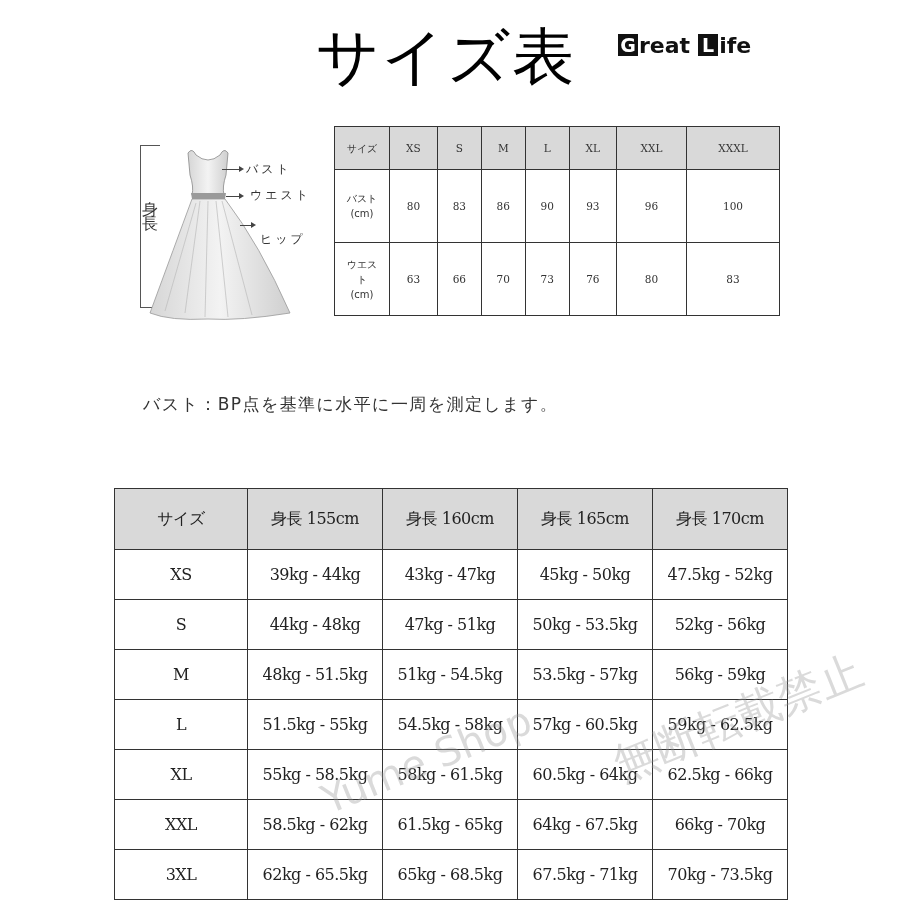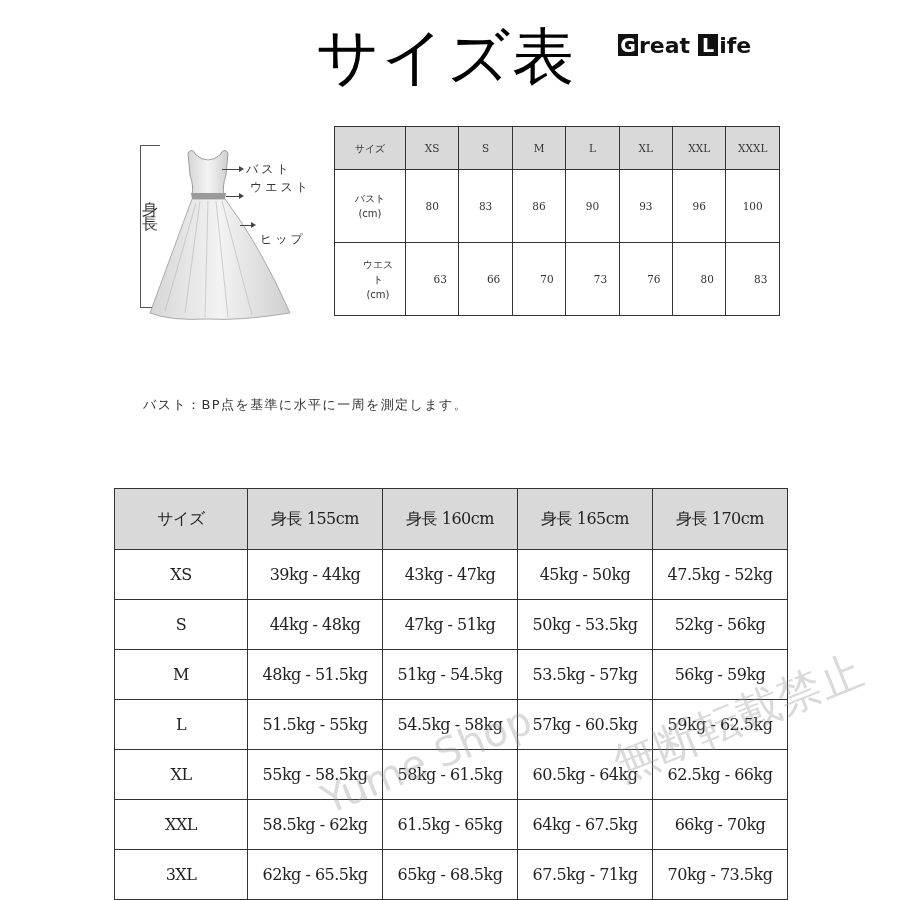--- a/index.html
+++ b/index.html
@@ -44,27 +44,27 @@
   table { border-collapse: collapse; border-radius: 26px; }
   .measure-table {
     position: absolute; left: 334px; top: 126px; width: 446px;
     font-family: "DejaVu Serif", serif; font-size: 10.5px; color: #333;
   }
   .measure-table td {
     border: 1px solid #333; text-align: center; vertical-align: middle; padding: 0;
   }
   .measure-table tr.head td { background: #d9d9d9; height: 42px; }
   .measure-table tr.bust td { height: 72px; }
-  .measure-table tr.waist td { height: 72px; padding-left: 16px; }
+  .measure-table tr.waist td { height: 72px; }
   .measure-table td.rowlabel { width: 54px; line-height: 15px; font-family: "DejaVu Sans", sans-serif; font-size: 10px; }
 
   
   .notes {
     position: absolute; left: 143px; top: 393px; width: 640px;
-    font-family: "DejaVu Sans", sans-serif; font-size: 13px; line-height: 23.5px; color: #333; letter-spacing: 1.4px;
+    font-family: "DejaVu Sans", sans-serif; font-size: 17px; line-height: 23.5px; color: #333; letter-spacing: 1.4px;
   }
   .notes p { margin: 0; }
 
   
   .weight-table {
     position: absolute; left: 114px; top: 488px; width: 674px;
     font-family: "DejaVu Serif", serif; font-size: 16px; color: #222;
   }
   .weight-table td {
     border: 1px solid #333; text-align: center; vertical-align: middle; padding: 0;
@@ -106,21 +106,21 @@
       </linearGradient>
     </defs>
     <path d="M58 28 Q62 22 66 30 Q78 40 90 30 Q94 22 98 28 L96 50 Q92 62 94 70 L62 70 Q64 62 60 50 Z" fill="url(#g1)" stroke="#888" stroke-width="0.8"></path>
     <path d="M61 68 L96 68 L95 74 L62 74 Z" fill="#9a9a9a"></path>
     <path d="M62 74 L95 74 Q130 120 160 188 Q110 196 78 194 Q40 196 20 188 Q45 120 62 74 Z" fill="url(#g1)" stroke="#999" stroke-width="0.8"></path>
     <path d="M70 76 L55 188 M78 76 L75 192 M86 76 L98 192 M92 76 L122 190 M66 78 L35 186" stroke="#bbb" stroke-width="0.7" fill="none"></path>
   </svg>
   <div class="pointer" style="left:92px;top:44px;width:18px"></div>
   <div class="dress-label" style="left:116px;top:36px">バスト</div>
   <div class="pointer" style="left:96px;top:71px;width:14px"></div>
-  <div class="dress-label" style="left:120px;top:54px">ウエスト</div>
+  <div class="dress-label" style="left:120px;top:62px">ウエスト</div>
   <div class="pointer" style="left:110px;top:100px;width:12px"></div>
   <div class="dress-label" style="left:130px;top:106px">ヒップ</div>
 </div>
 
 <table class="measure-table">
   <tbody>
       <tr class="head">
     <td class="rowlabel">サイズ</td>
     <td>XS</td>
     <td>S</td>

